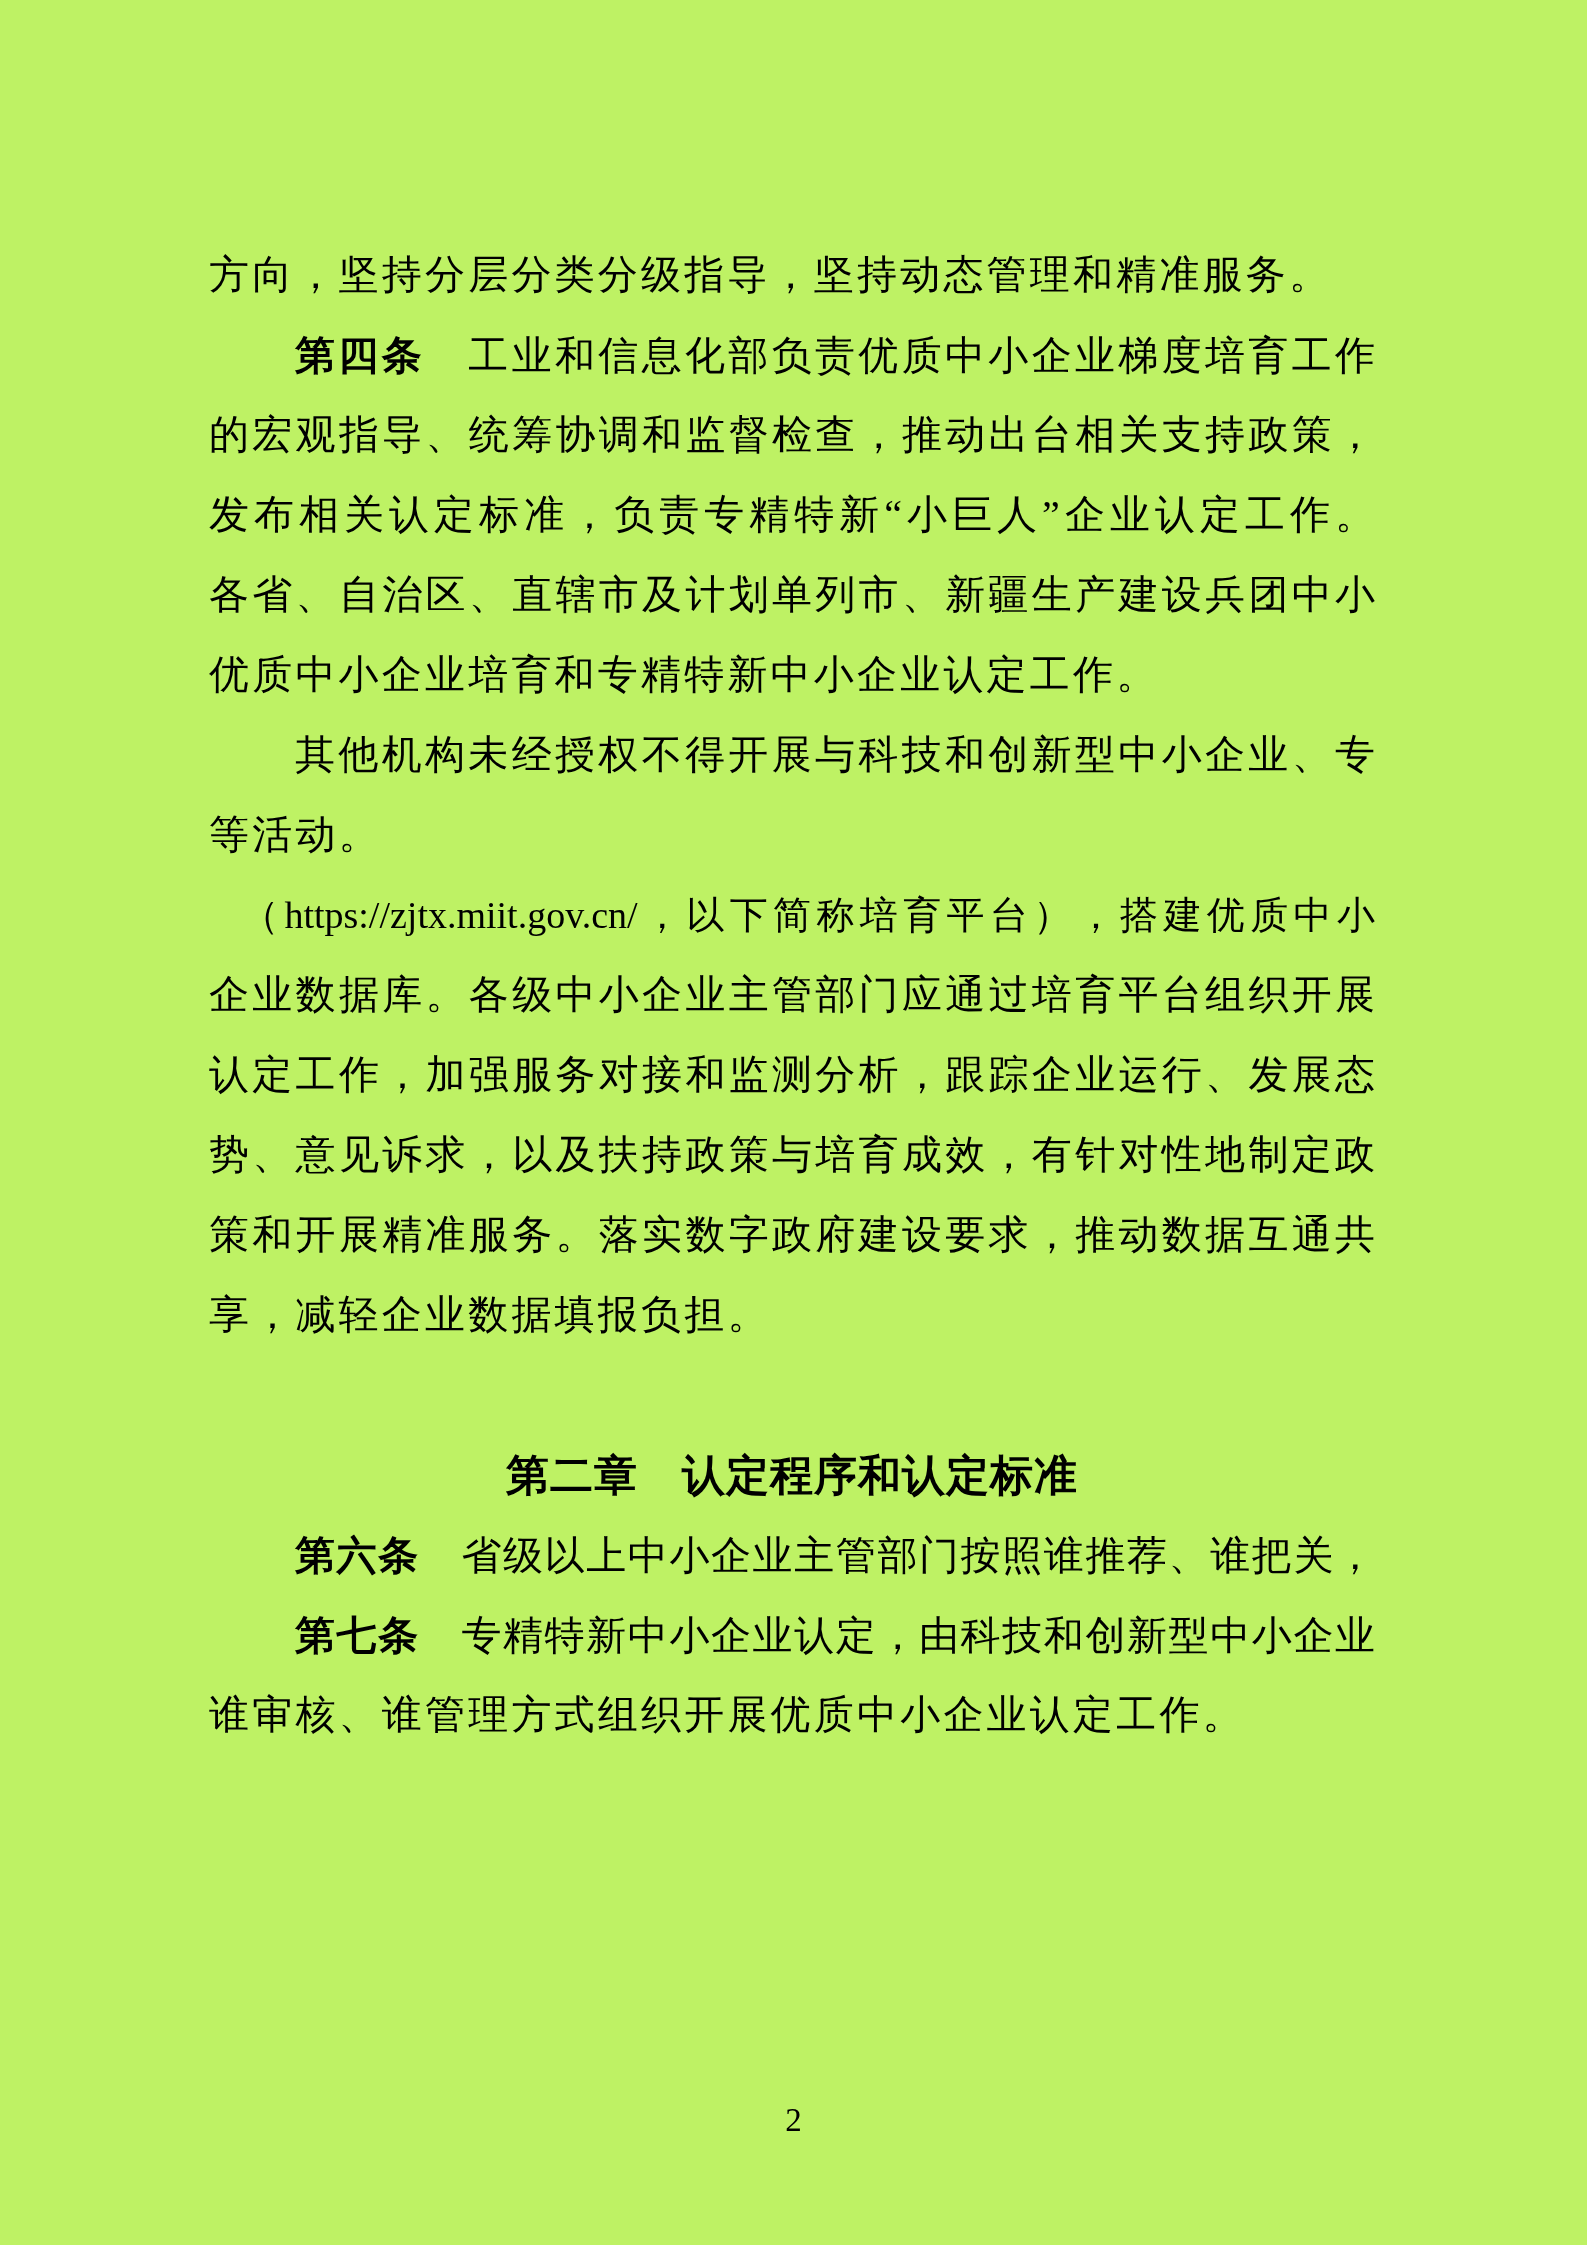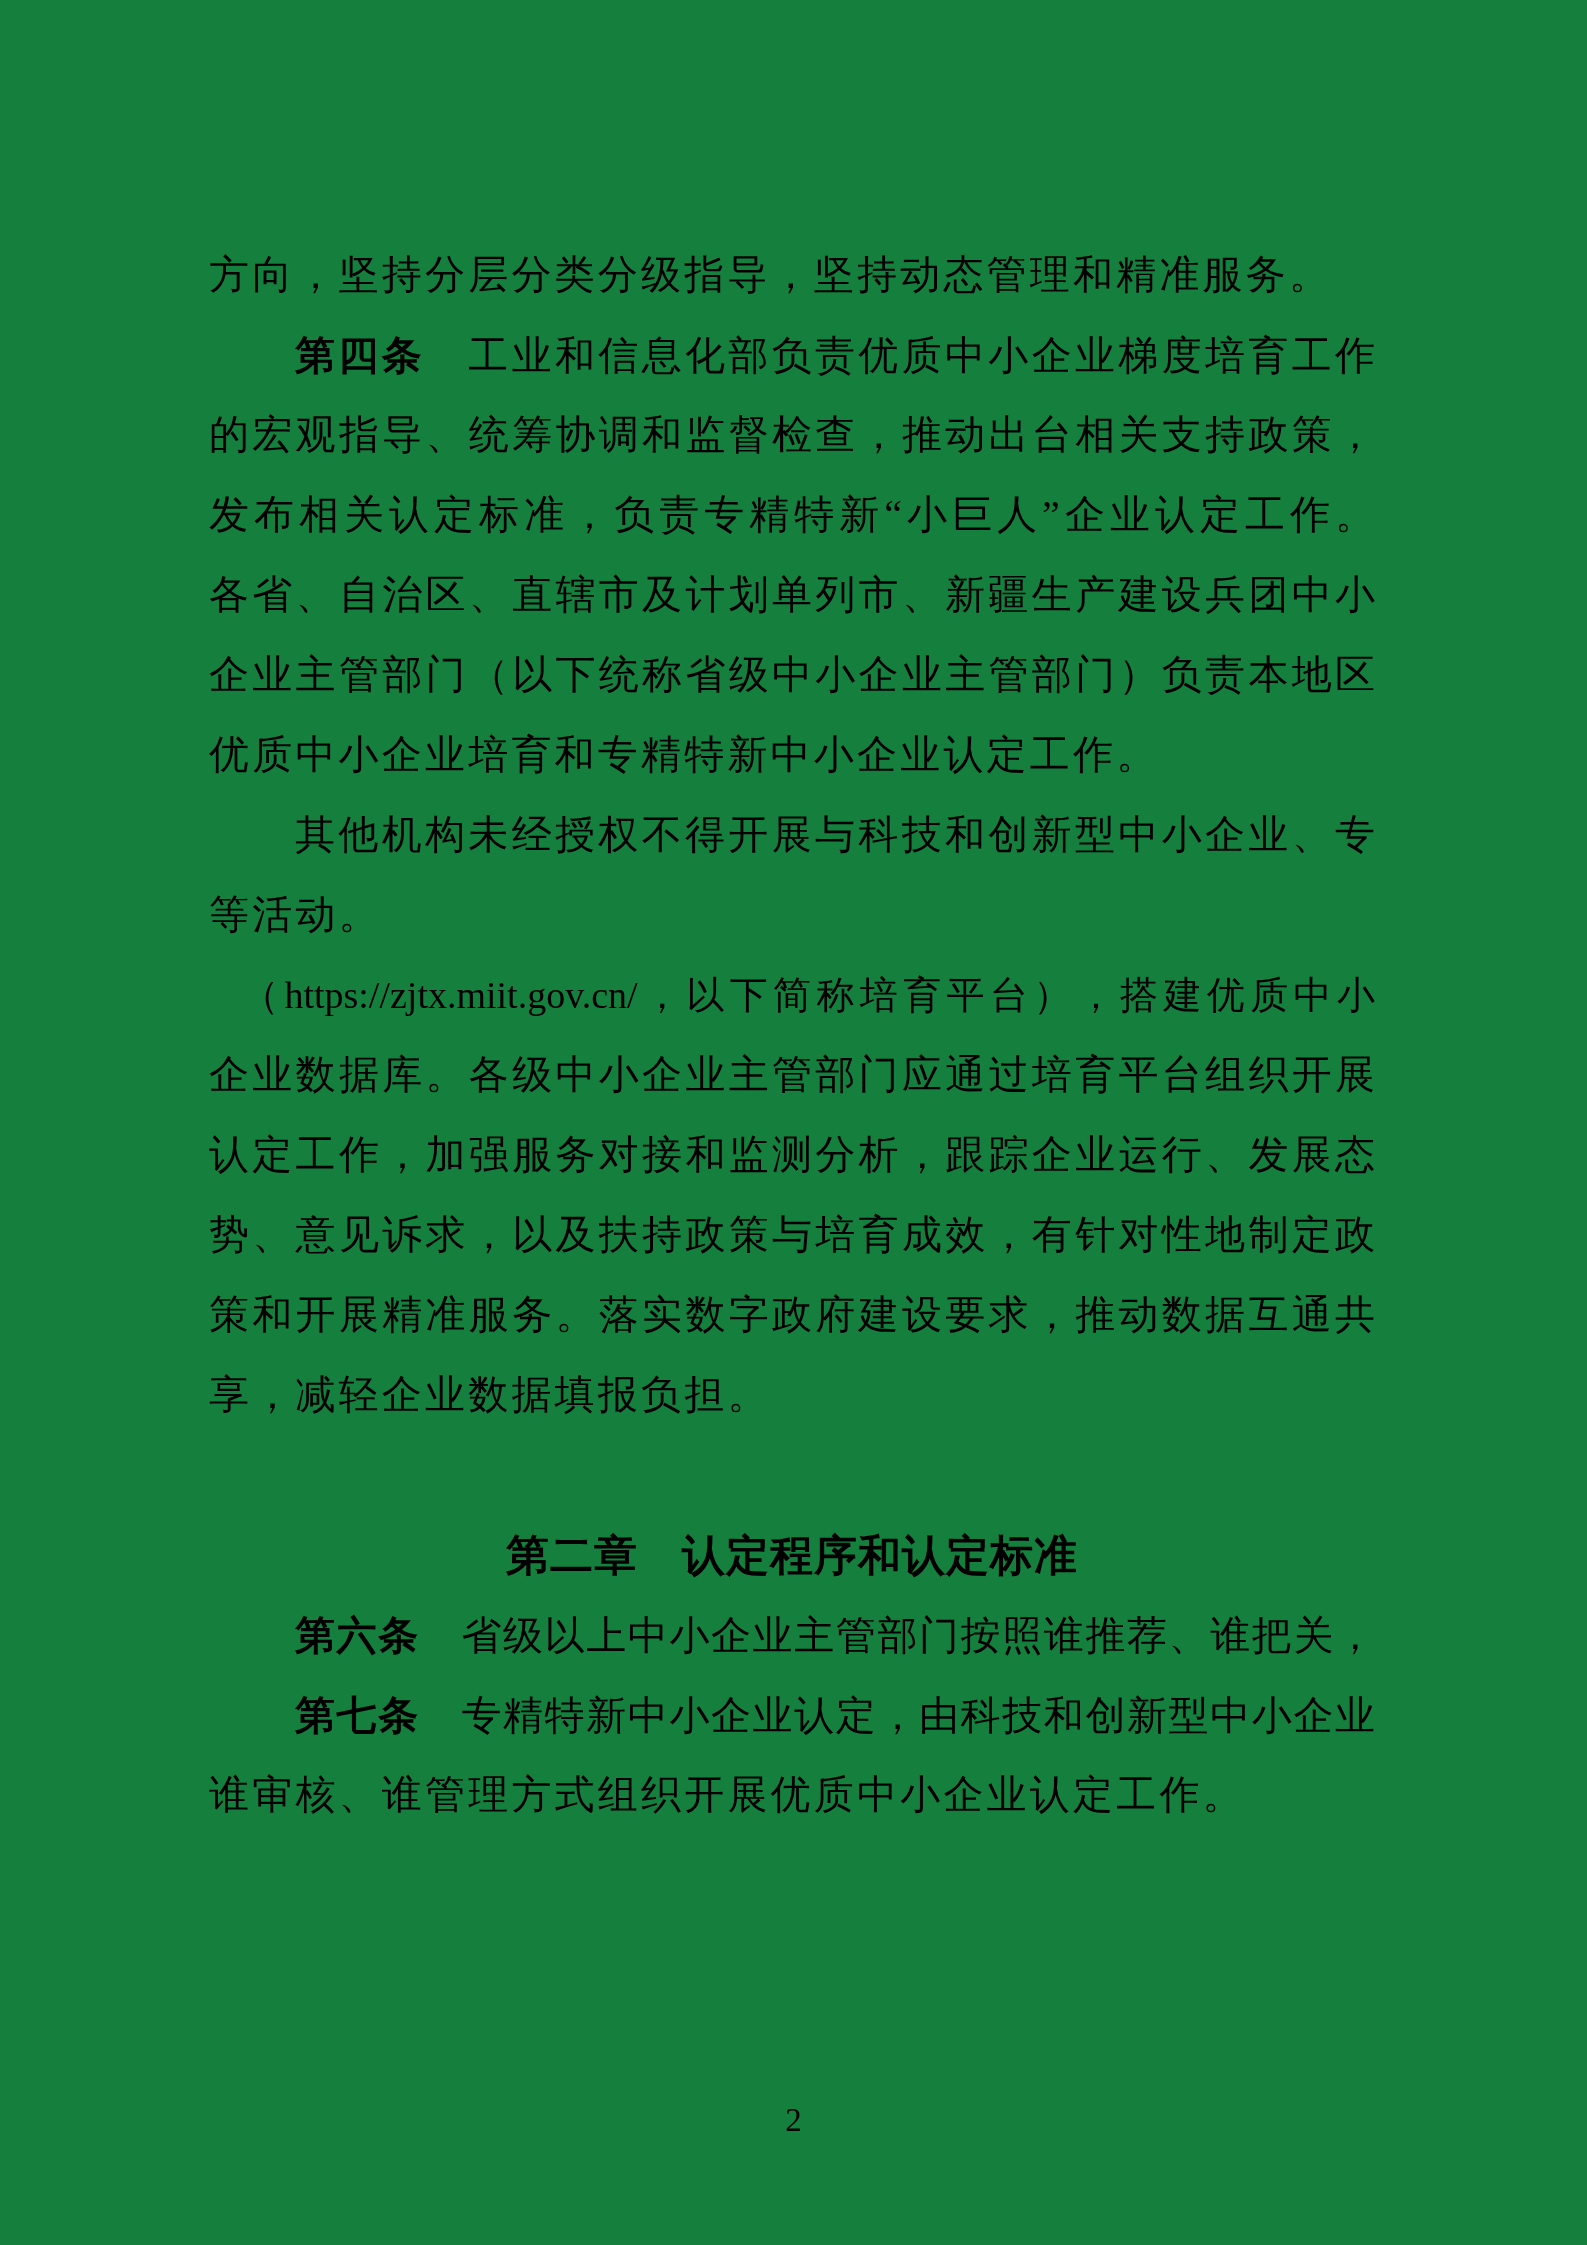--- a/index.html
+++ b/index.html
@@ -8,21 +8,21 @@
     height: 2245px;
     background: #ffffff;
     overflow: hidden;
     font-family: "Liberation Serif", "DejaVu Serif", serif;
     color: #000000;
   }
   .page {
     position: relative;
     width: 1587px;
     height: 2245px;
-    background: #15803d;
+    background: #bef264;
   }
   .content {
     position: absolute;
     left: 209px;
     top: 235px;
     width: 1166px;
   }
   .line {
     height: 80px;
     line-height: 80px;
@@ -67,21 +67,20 @@
 </head>
 <body>
 
 <div class="page">
   <div class="content">
       <div class="line"><span class="run-normal">方向，坚持分层分类分级指导，坚持动态管理和精准服务。</span></div>
       <div class="line justify indent"><span class="run-bold">第四条　</span><span class="run-normal">工业和信息化部负责优质中小企业梯度培育工作</span></div>
       <div class="line justify"><span class="run-normal">的宏观指导、统筹协调和监督检查，推动出台相关支持政策，</span></div>
       <div class="line justify"><span class="run-normal">发布相关认定标准，负责专精特新“小巨人”企业认定工作。</span></div>
       <div class="line justify"><span class="run-normal">各省、自治区、直辖市及计划单列市、新疆生产建设兵团中小</span></div>
-      <div class="line justify"><span class="run-normal">企业主管部门（以下统称省级中小企业主管部门）负责本地区</span></div>
       <div class="line"><span class="run-normal">优质中小企业培育和专精特新中小企业认定工作。</span></div>
       <div class="line justify indent"><span class="run-normal">其他机构未经授权不得开展与科技和创新型中小企业、专</span></div>
       <div class="line"><span class="run-normal">等活动。</span></div>
       <div class="line justify compact"><span class="run-normal">（https://zjtx.miit.gov.cn/，以下简称培育平台），搭建优质中小</span></div>
       <div class="line justify"><span class="run-normal">企业数据库。各级中小企业主管部门应通过培育平台组织开展</span></div>
       <div class="line justify"><span class="run-normal">认定工作，加强服务对接和监测分析，跟踪企业运行、发展态</span></div>
       <div class="line justify"><span class="run-normal">势、意见诉求，以及扶持政策与培育成效，有针对性地制定政</span></div>
       <div class="line justify"><span class="run-normal">策和开展精准服务。落实数字政府建设要求，推动数据互通共</span></div>
       <div class="line"><span class="run-normal">享，减轻企业数据填报负担。</span></div>
       <div class="line blank"></div>

